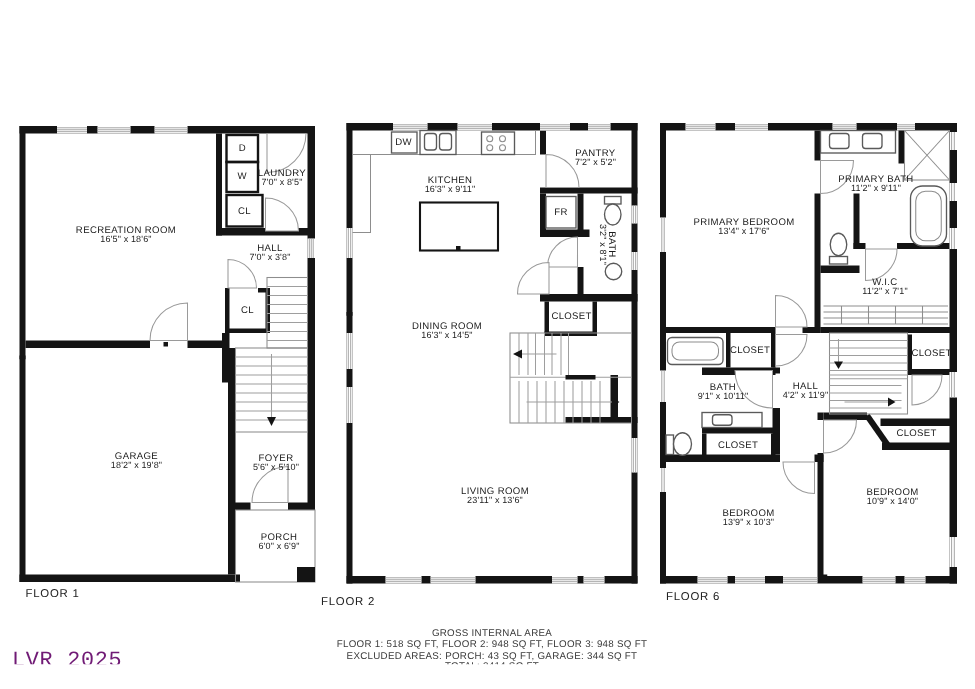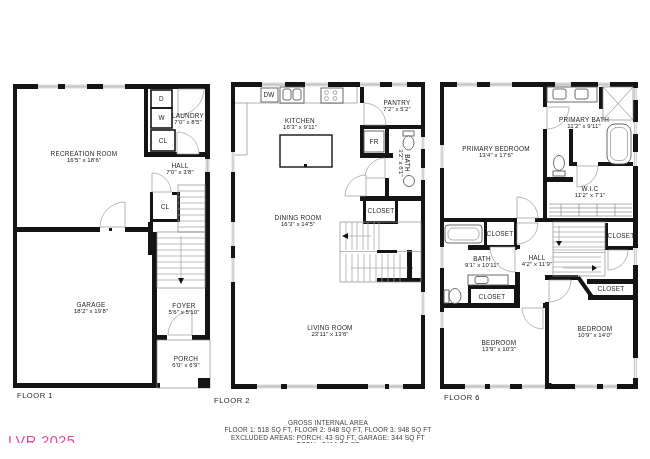--- a/index.html
+++ b/index.html
@@ -9,21 +9,21 @@
   .lbl{position:absolute;transform:translate(-50%,-50%);text-align:center;white-space:nowrap;
        color:#1b1b1b;line-height:1.12;z-index:5;}
   .lbl.rot{transform:translate(-50%,-50%) rotate(90deg);}
   .nm{font-size:6.4px;letter-spacing:.25px;}
   .dm{font-size:6px;letter-spacing:.1px;}
   .sm{font-size:6.4px;letter-spacing:.2px;}
   .floor-tag{position:absolute;font-size:7.6px;letter-spacing:.5px;color:#222;z-index:5;}
   #footer{position:absolute;left:163px;top:419px;width:330px;text-align:center;
           font-size:6.5px;line-height:7.4px;color:#3a3a3a;letter-spacing:.2px;}
   #footer .muted{color:#a5a5a5;}
-  #watermark{position:absolute;left:8px;top:433px;font-size:14.5px;color:#ec4899;letter-spacing:.5px;}
+  #watermark{position:absolute;left:8px;top:433px;font-size:14.5px;color:#701a75;letter-spacing:.5px;font-family:Liberation Mono, monospace;}
   
   .wall{fill:#141414;}
   .thin{fill:none;stroke:#8d8d8d;stroke-width:0.7;}
   .fix{fill:#fff;stroke:#5a5a5a;stroke-width:0.9;}
   .fan{fill:#fff;stroke:#9a9a9a;stroke-width:0.7;}
   .tread{stroke:#9e9e9e;stroke-width:0.7;}
   .winline{stroke:#9a9a9a;stroke-width:0.6;}
   .box{fill:none;stroke:#141414;stroke-width:1.6;}
   .tick{fill:#141414;}
   .win{fill:#ffffff;}

